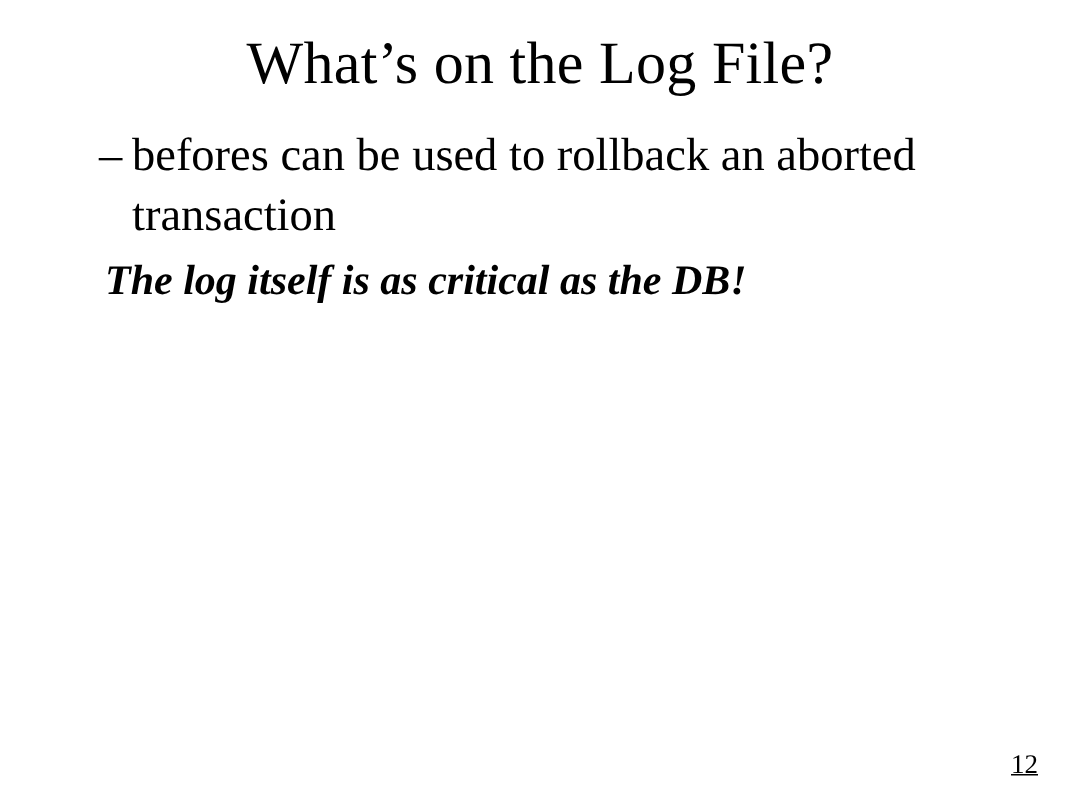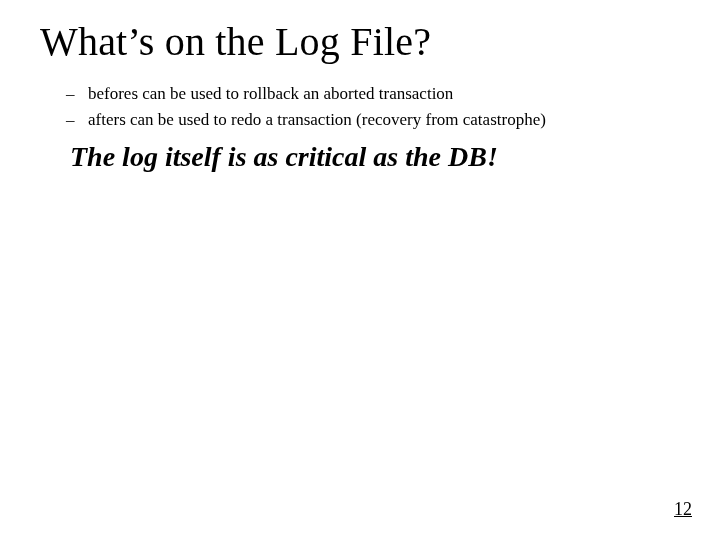--- a/index.html
+++ b/index.html
@@ -14,20 +14,21 @@
   }
   .slide {
     position: relative;
     width: 720px;
     height: 540px;
     box-sizing: border-box;
     padding: 18px 40px 0 40px;
   }
   .title {
     font-size: 40px;
+    text-align: center;
     margin: 0 0 18px 0;
     font-weight: normal;
     letter-spacing: 0.2px;
   }
   .bullets {
     font-size: 28px;
     line-height: 1.25;
     margin: 0;
     padding: 0 0 0 30px;
     list-style: none;
@@ -37,21 +38,21 @@
     padding-left: 18px;
     margin: 0 0 6px 0;
   }
   .bullets > li::before {
     content: "•";
     position: absolute;
     left: -8px;
     top: 0;
   }
   .sub {
-    font-size: 17px;
+    font-size: 31px;
     line-height: 1.28;
     list-style: none;
     margin: 10px 0 10px 0;
     padding: 0 0 0 30px;
   }
   .sub > li {
     position: relative;
     padding-left: 18px;
     margin: 0 0 4px 0;
   }
@@ -81,22 +82,19 @@
 
 <div class="slide">
 
   <h1 class="title">What’s on the Log File?</h1>
 
 
   <ul class="sub">
     <li>
       <span>befores can be used to rollback an aborted transaction</span>
     </li>
-    <li>
-      <span>afters can be used to redo a transaction (recovery from catastrophe)</span>
-    </li>
   </ul>
 
 
   <div class="emph">The log itself is as critical as the DB!</div>
 
   <div class="pagenum">12</div>
 </div>
 
 </body></html>

